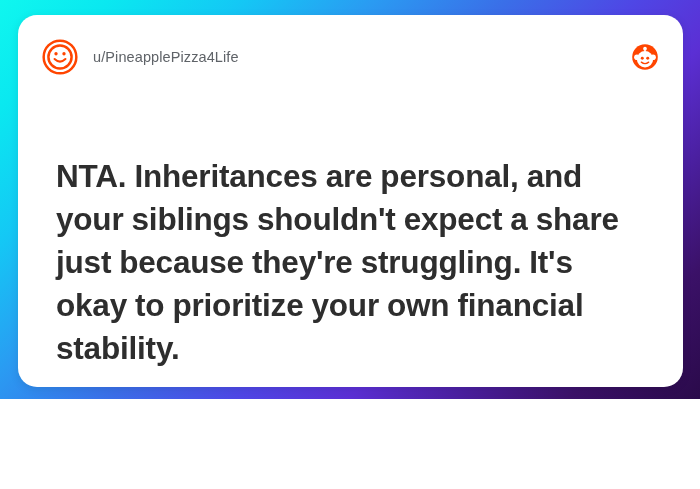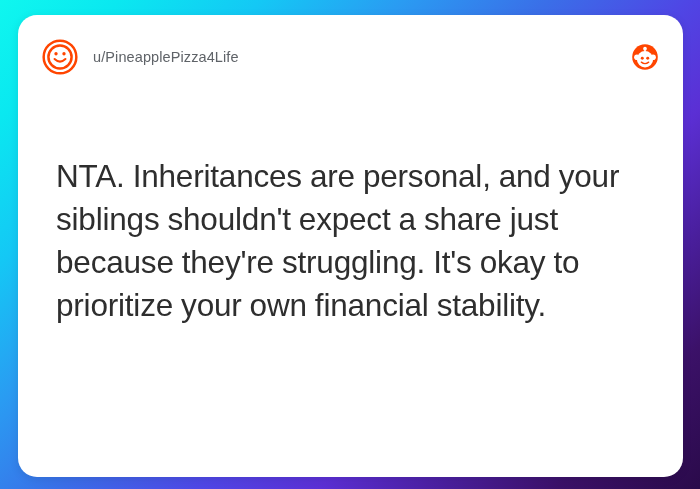--- a/index.html
+++ b/index.html
@@ -9,21 +9,21 @@
   body {
     width: 700px;
     height: 489px;
     overflow: hidden;
     font-family: "Liberation Sans", sans-serif;
   }
 
   .canvas {
     position: relative;
     width: 700px;
-    height: 489px;
+    height: 399px;
     box-sizing: border-box;
     background: linear-gradient(135deg,
         #0ff7ef 0%,
         #0ae8f0 10%,
         #14c8f5 22%,
         #2a9bf2 34%,
         #3a6fe8 46%,
         #4f46e5 58%,
         #5b2fd4 68%,
         #4a1f9e 78%,
@@ -85,21 +85,21 @@
     position: absolute;
     top: 140px;
     left: 38px;
     right: 40px;
   }
 
   .post-text {
     font-size: 31.5px;
     line-height: 43px;
     color: #2e2e2e;
-    font-weight: 400;
+    font-weight: 700;
     letter-spacing: -0.2px;
     margin: 0;
     word-spacing: -0.5px;
   }
 </style>
 </head>
 <body>
 
 <div class="canvas">
 

